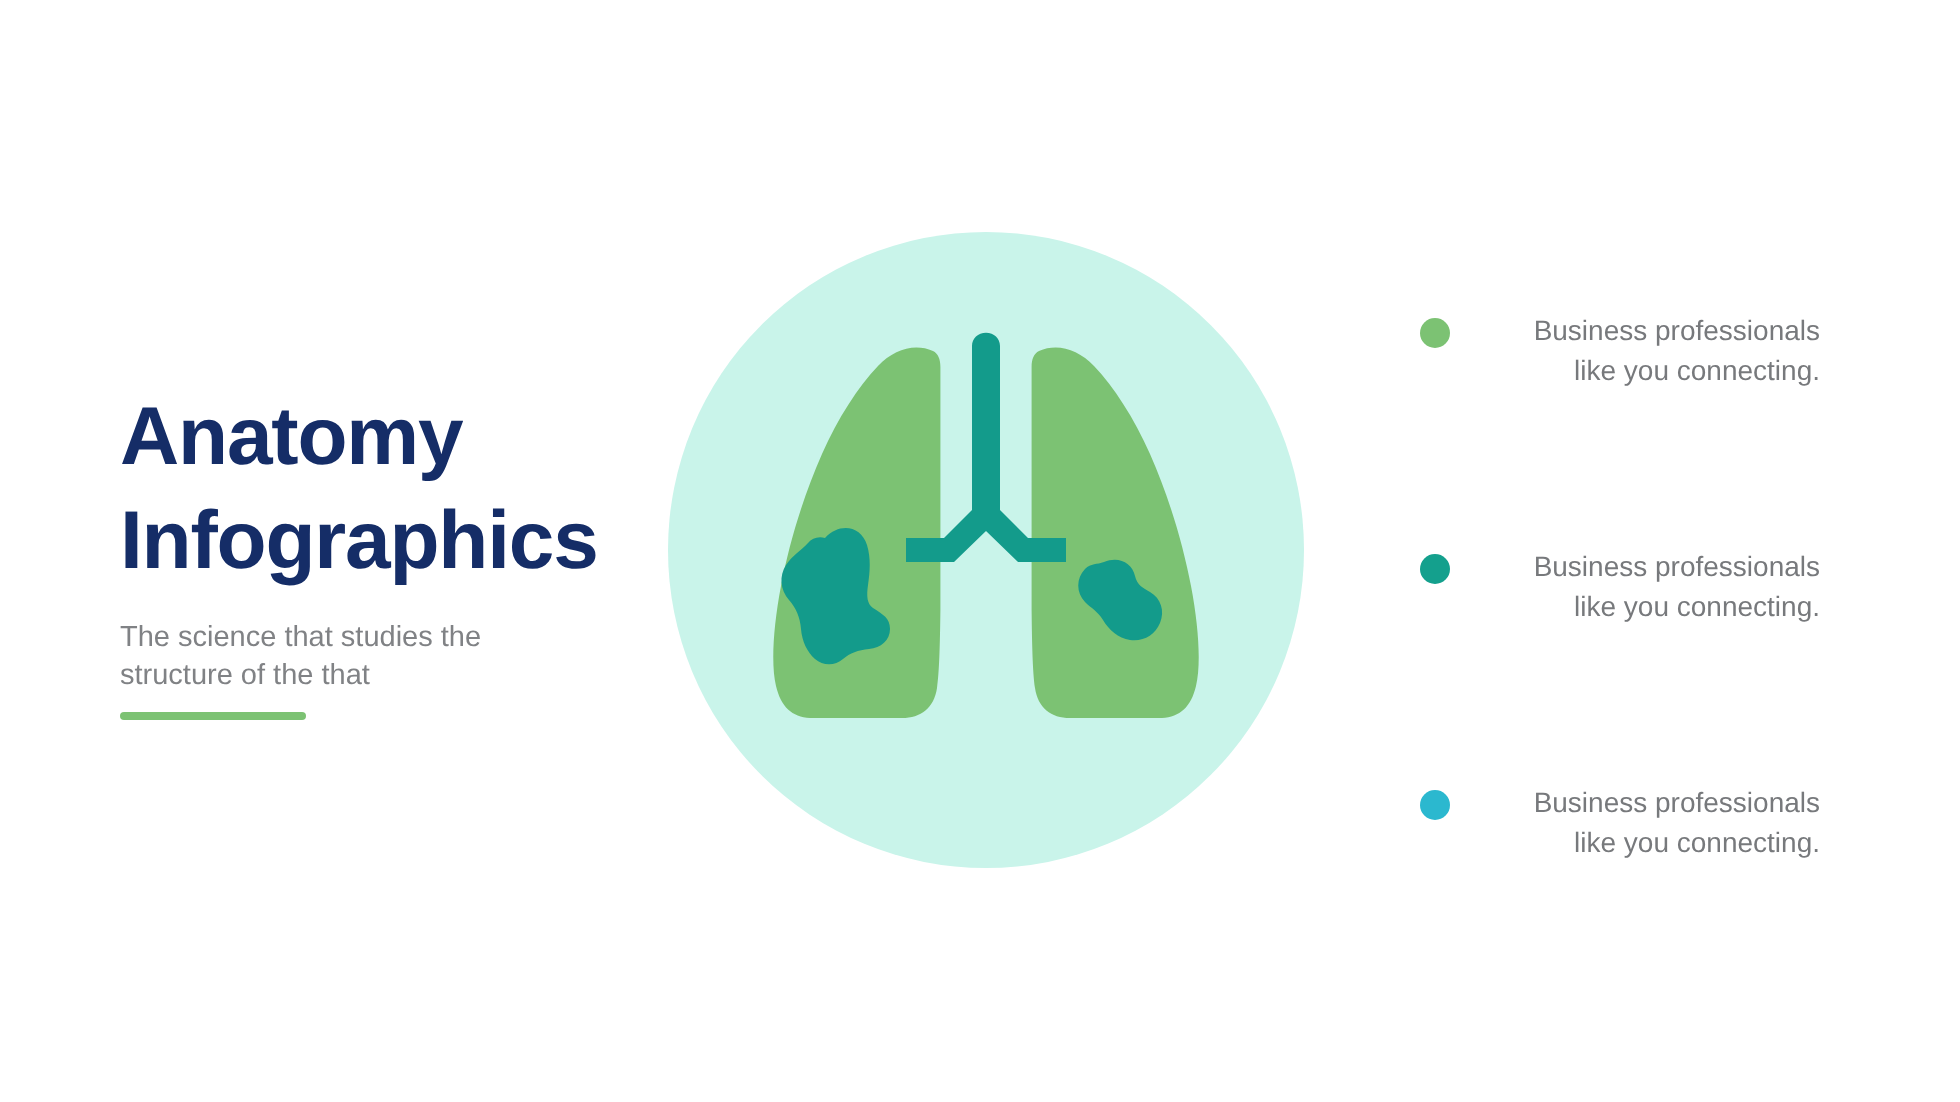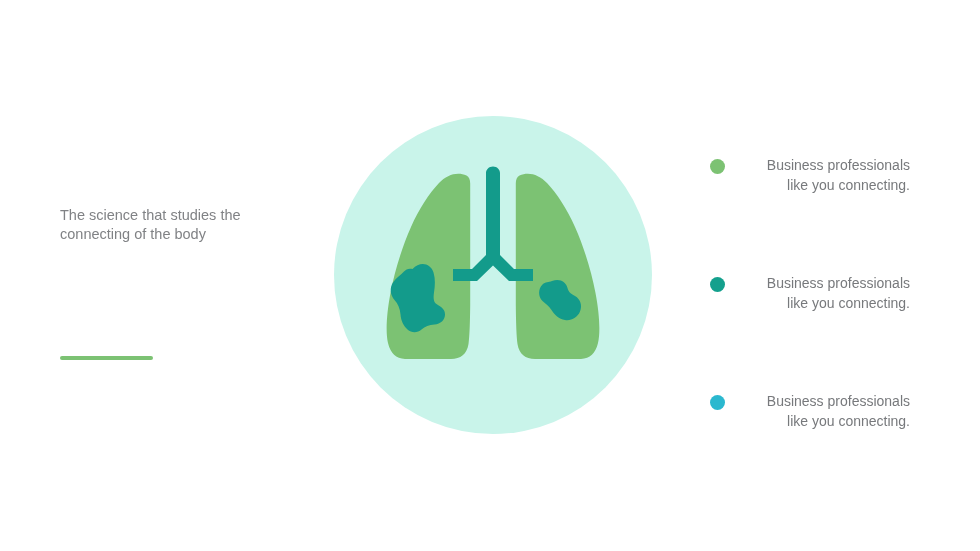--- a/index.html
+++ b/index.html
@@ -104,22 +104,24 @@
     color: #77797c;
     white-space: pre-line;
   }
 </style>
 </head>
 <body>
 
 <div id="slide" style="background: rgb(255, 255, 255);">
 
   <div id="title-block">
+    <h1 id="page-title" style="color: rgb(21, 45, 103);">Anatomy
+Infographics</h1>
     <p id="page-subtitle" style="color: rgb(128, 130, 133);">The science that studies the
-connecting of the body</p>
+structure of the that</p>
   </div>
   <div id="accent-rule" style="background: rgb(124, 194, 115);"></div>
 
   <div id="illustration">
     <svg viewBox="0 0 320 320" xmlns="http://www.w3.org/2000/svg">
 
       <circle cx="160" cy="160" r="159" fill="#c9f4ea"></circle>
 
       <path fill="#7cc273" d="M133.5 60.5
                C124.5 56.5 114.0 59.5 106.0 68.0

